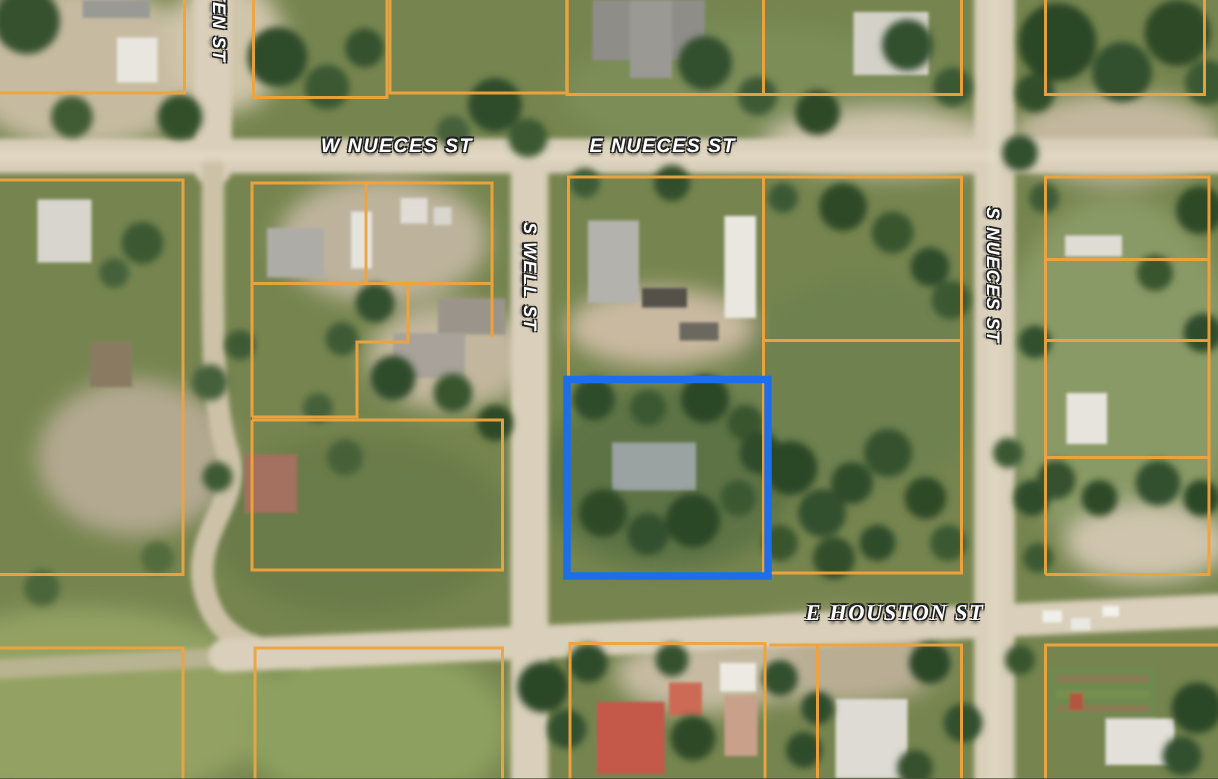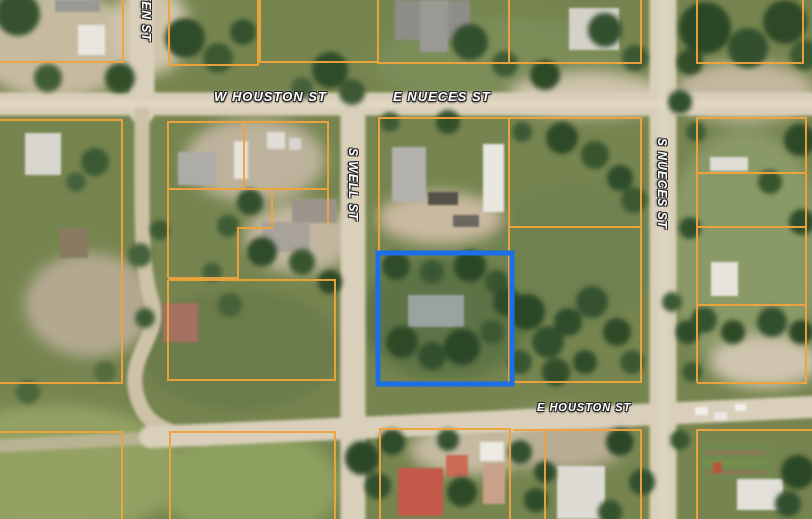--- a/index.html
+++ b/index.html
@@ -20,21 +20,21 @@
     white-space:nowrap;
     letter-spacing:1px;
     text-shadow:
       -1px -1px 0 #222, 1px -1px 0 #222,
       -1px  1px 0 #222, 1px  1px 0 #222,
        0 2px 2px rgba(0,0,0,.55);
     user-select:none;
     pointer-events:none;
   }
   .h-label{font-size:13px;}
-  .big-label{font-size:11px;}
+  .big-label{font-size:15px;font-family:Liberation Serif, serif;}
   .v-label{
     font-size:12px;
     transform:rotate(90deg);
     transform-origin:top left;
   }
 </style>
 </head>
 <body>
 
 <div id="map-root">
@@ -243,21 +243,21 @@
       <path d="M697,383 V118 H806 V383 H697"></path>
       <path d="M697,173 H806"></path>
       <path d="M697,227 H806"></path>
       <path d="M697,305 H806"></path>
       <path d="M697,519 V430 H812"></path>
     </g>
 
     <rect x="378" y="253" width="134" height="131" fill="none" stroke="#1c6fe8" stroke-width="5"></rect>
   </svg>
 
-  <div class="street-label h-label" style="left:214px;top:89px;">W HOUSTON ST</div>
+  <div class="street-label h-label" style="left:214px;top:89px;">W NUECES ST</div>
 
   <div class="street-label h-label" style="left:393px;top:89px;">E NUECES ST</div>
 
   <div class="street-label big-label" style="left:537px;top:401px;">E HOUSTON ST</div>
 
   <div class="street-label v-label" style="left:360px;top:148px;">S WELL ST</div>
 
   <div class="street-label v-label" style="left:669px;top:138px;">S NUECES ST</div>
 
   <div class="street-label v-label" style="left:153px;top:-16px;">ETEN ST</div>

